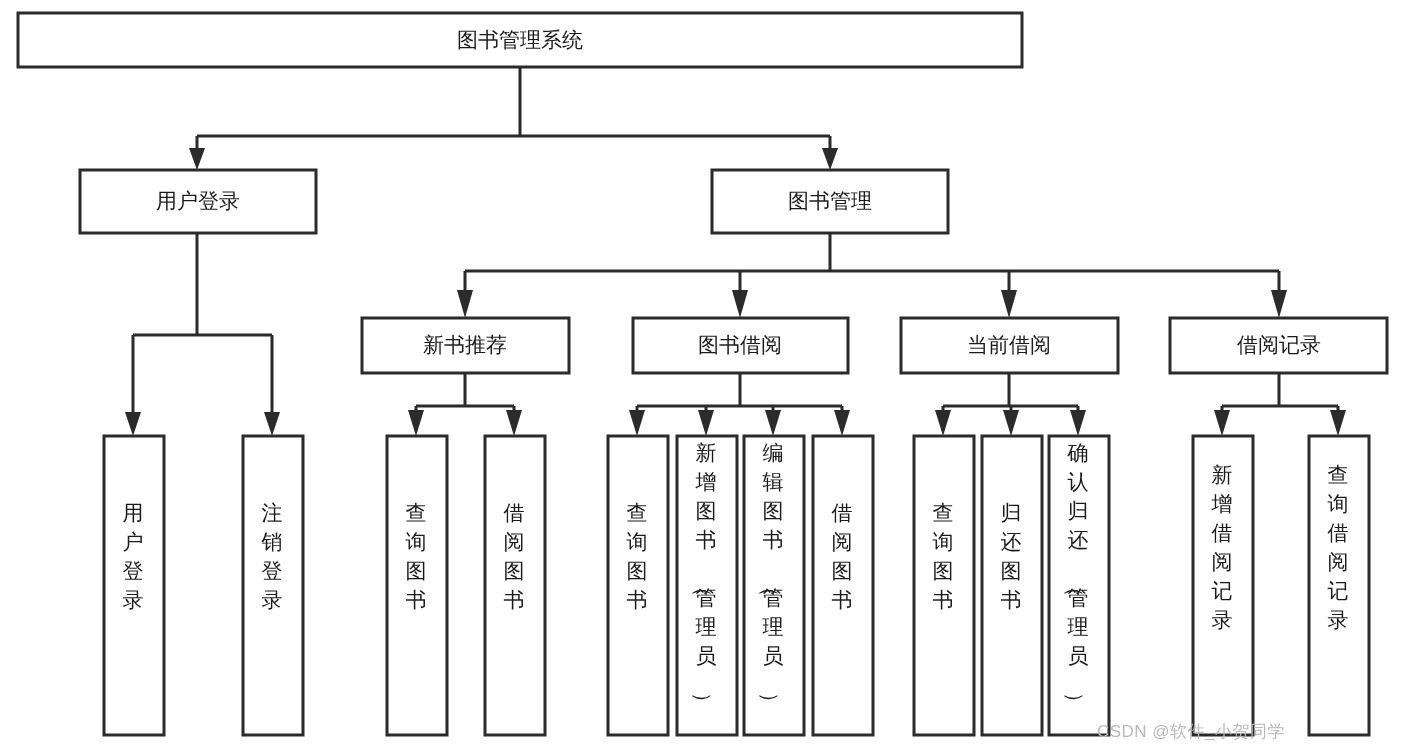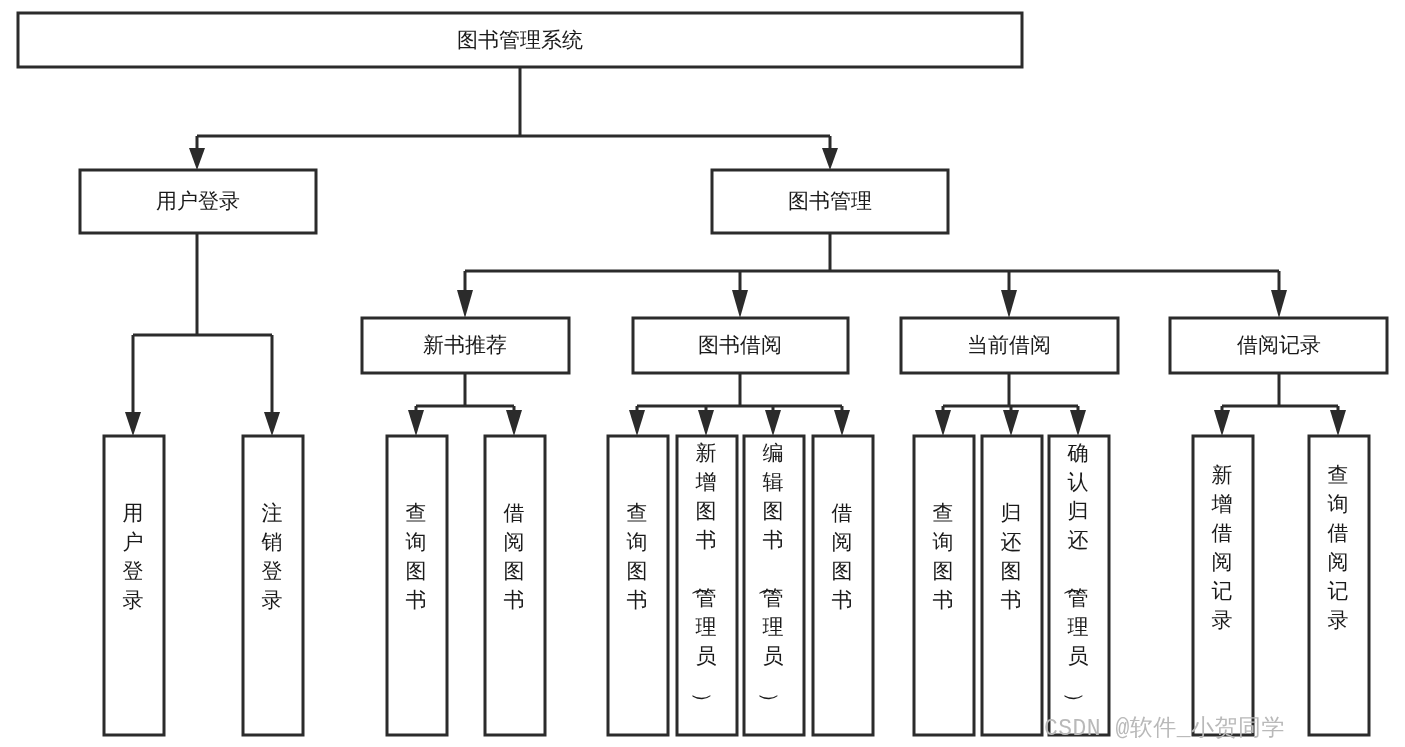--- a/index.html
+++ b/index.html
@@ -50,22 +50,22 @@
   .node-label-v {
     font-family: "Liberation Sans", "DejaVu Sans", sans-serif;
     font-size: 21px;
     fill: #1a1a1a;
     text-anchor: middle;
   }
   .watermark {
     position: absolute;
     right: 10px;
     bottom: 4px;
-    font-family: Liberation Mono, monospace;
-    font-size: 23px;
+    font-family: Liberation Sans, sans-serif;
+    font-size: 17px;
     color: #b9b9b9;
     white-space: nowrap;
     letter-spacing: 0.5px;
     margin-left: 16px;
   }
 </style>
 </head>
 <body>
 
 <div id="diagram-root">

